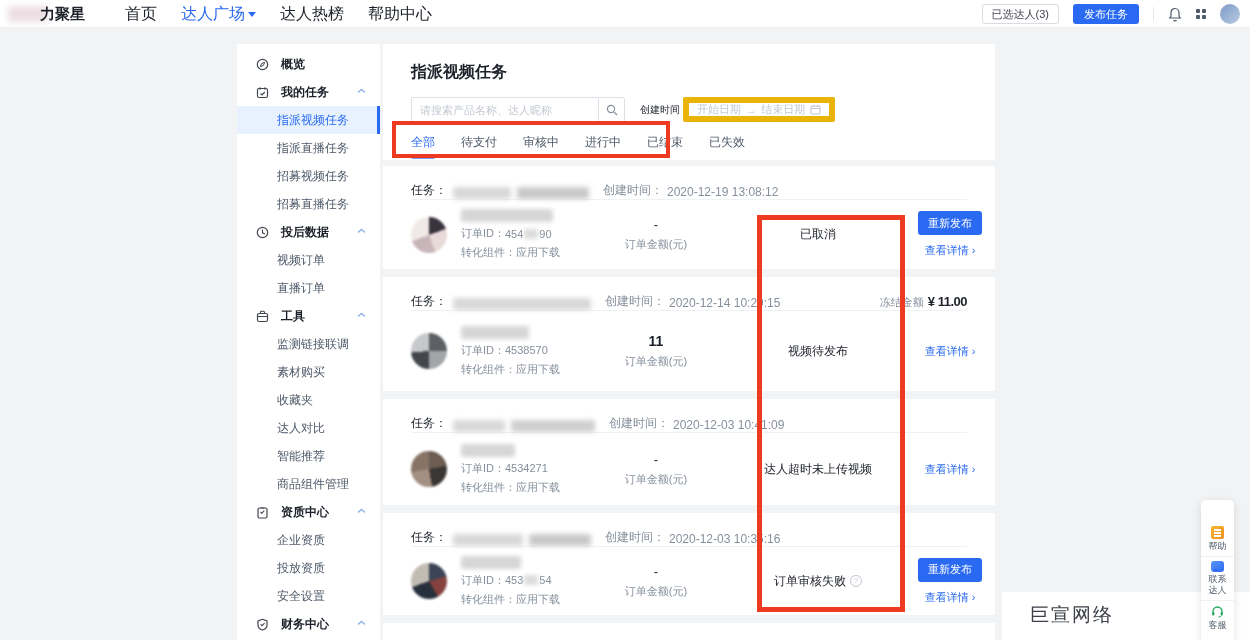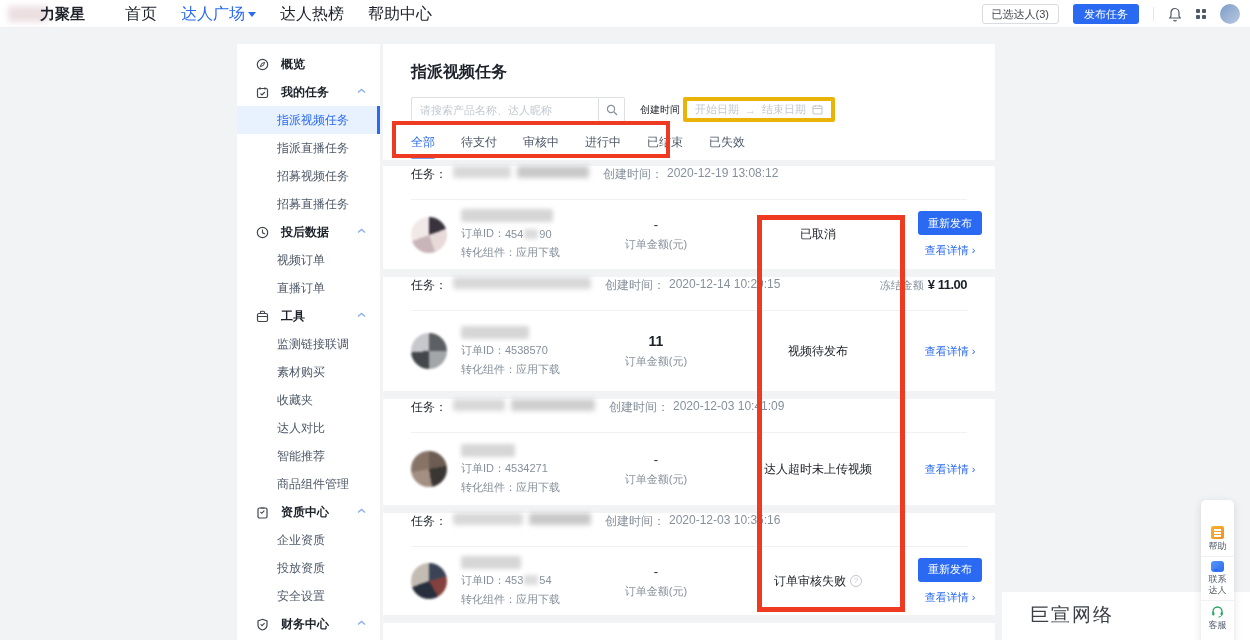--- a/index.html
+++ b/index.html
@@ -40,31 +40,31 @@
   
   .main-head { position:absolute; left:383px; top:44px; width:612px; height:116px; background:#fff; z-index:5; }
   .page-title { position:absolute; left:28px; top:18px; font-size:16px; font-weight:bold; color:#1d2129; }
   .search-wrap { position:absolute; left:28px; top:53px; width:214px; height:25px; display:flex; }
   .search-input { flex:1; height:25px; border:1px solid #dcdfe6; border-right:none; border-radius:2px 0 0 2px;
     font-size:11px; color:#1d2129; padding:0 8px; outline:none; font-family:inherit; }
   .search-input::placeholder { color:#c3c8d1; }
   .search-btn { width:27px; height:25px; border:1px solid #dcdfe6; border-radius:0 2px 2px 0; background:#fff;
     display:flex; align-items:center; justify-content:center; cursor:pointer; }
   .date-label { position:absolute; left:257px; top:59px; font-size:10px; color:#1d2129; }
-  .date-range { position:absolute; left:300px; top:53px; width:152px; height:25px; border:4px solid #eab308;
+  .date-range { position:absolute; left:300px; top:53px; width:152px; height:25px; border:6px solid #eab308;
     border-radius:2px; display:flex; align-items:center; justify-content:space-between; padding:0 8px;
     font-size:11px; color:#c3c8d1; cursor:pointer; background:#fff; }
   .tabs { position:absolute; left:28px; top:90px; display:flex; gap:26px; font-size:12px; color:#4e5969; }
   .tab { cursor:pointer; padding-bottom:8px; position:relative; }
   .tab.active { color:#2a6af2; }
   .tab.active::after { content:""; position:absolute; left:0; bottom:0; width:24px; height:3px; background:#6fa0f7; border-radius:2px; }
 
   
   .card { position:absolute; left:383px; width:612px; background:#fff; z-index:5; }
-  .card-head { height:33px; display:flex; align-items:flex-start; padding:0 28px; font-size:12px; }
+  .card-head { height:33px; display:flex; align-items:flex-end; padding:0 28px; font-size:12px; }
   .t-label { color:#1d2129; white-space:nowrap; }
   .t-created { color:#86909c; white-space:nowrap; margin-left:14px; }
   .t-created-val { color:#86909c; margin-left:4px; }
   .head-spacer { flex:1; }
   .frozen { font-size:11px; color:#86909c; white-space:nowrap; }
   .frozen b { color:#1d2129; font-size:13px; margin-left:4px; letter-spacing:-0.5px; }
   .card-div { height:1px; background:#f0f1f3; margin:0 28px; }
   .card-body { display:flex; align-items:center; padding-left:28px; }
   .info-col { flex:1; display:flex; align-items:center; gap:14px; }
   .avatar { width:36px; height:36px; border-radius:50%; overflow:hidden; flex:0 0 36px; filter:blur(1.2px) saturate(.85); }

